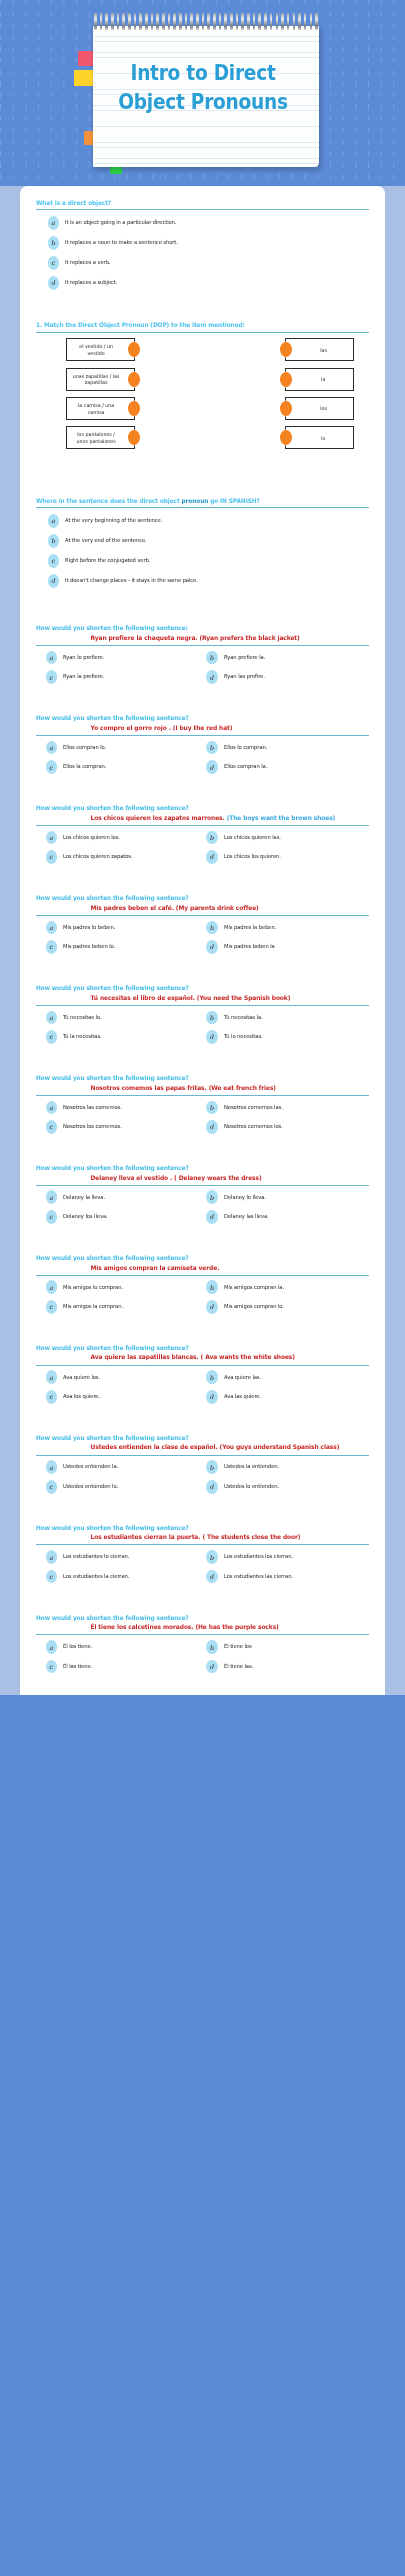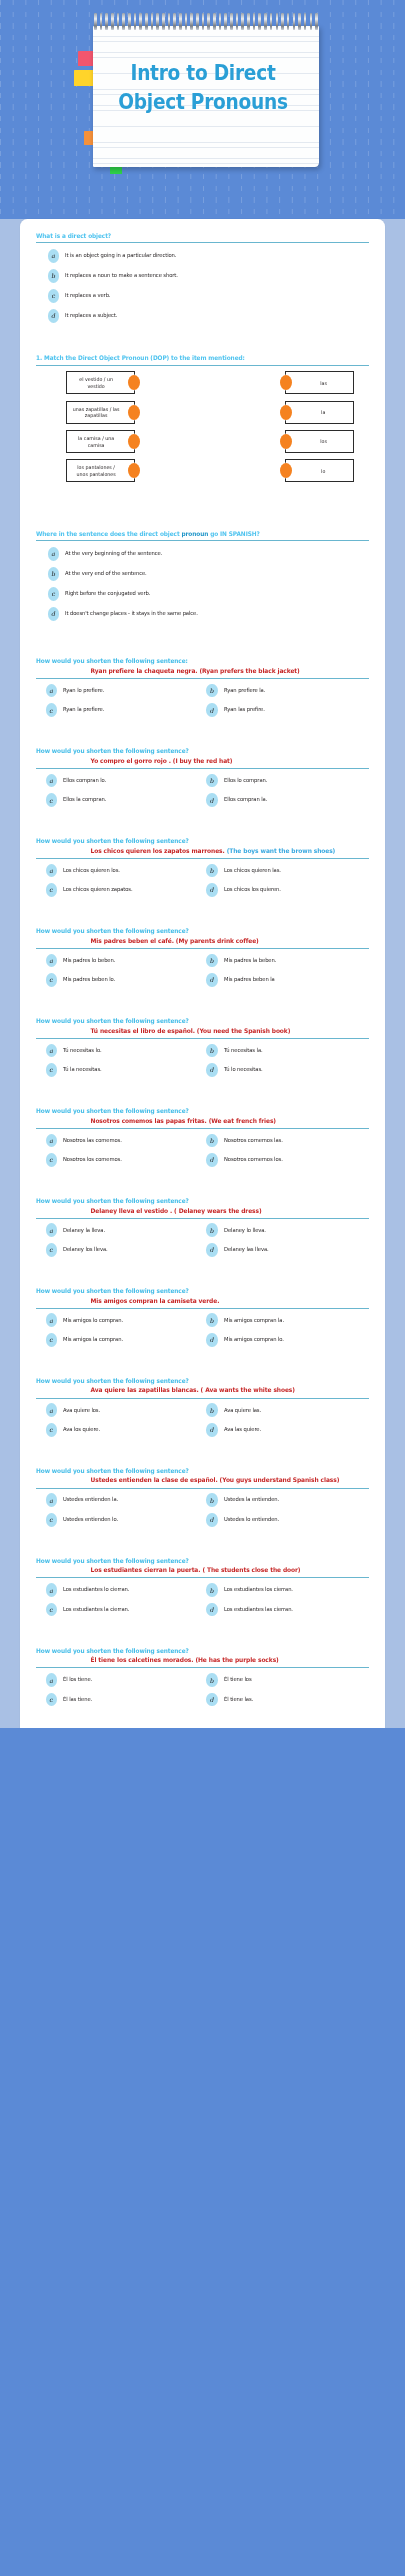--- a/index.html
+++ b/index.html
@@ -11,21 +11,21 @@
 
   body {
     font-family: "Liberation Sans", sans-serif;
     position: relative;
   }
 
   
   .hero {
     position: relative;
     width: 405px;
-    height: 219px;
+    height: 186px;
     background-color: #5b8ad6;
     background-image:
       repeating-linear-gradient(to right,
         rgba(255,255,255,0.18) 0px, rgba(255,255,255,0.18) 1.1px,
         rgba(0,0,0,0) 1.1px, rgba(0,0,0,0) 12.7px);
     background-size: 12.7px 11.6px;
     overflow: hidden;
     padding-left: 33px;
   }
   .hero::after {

